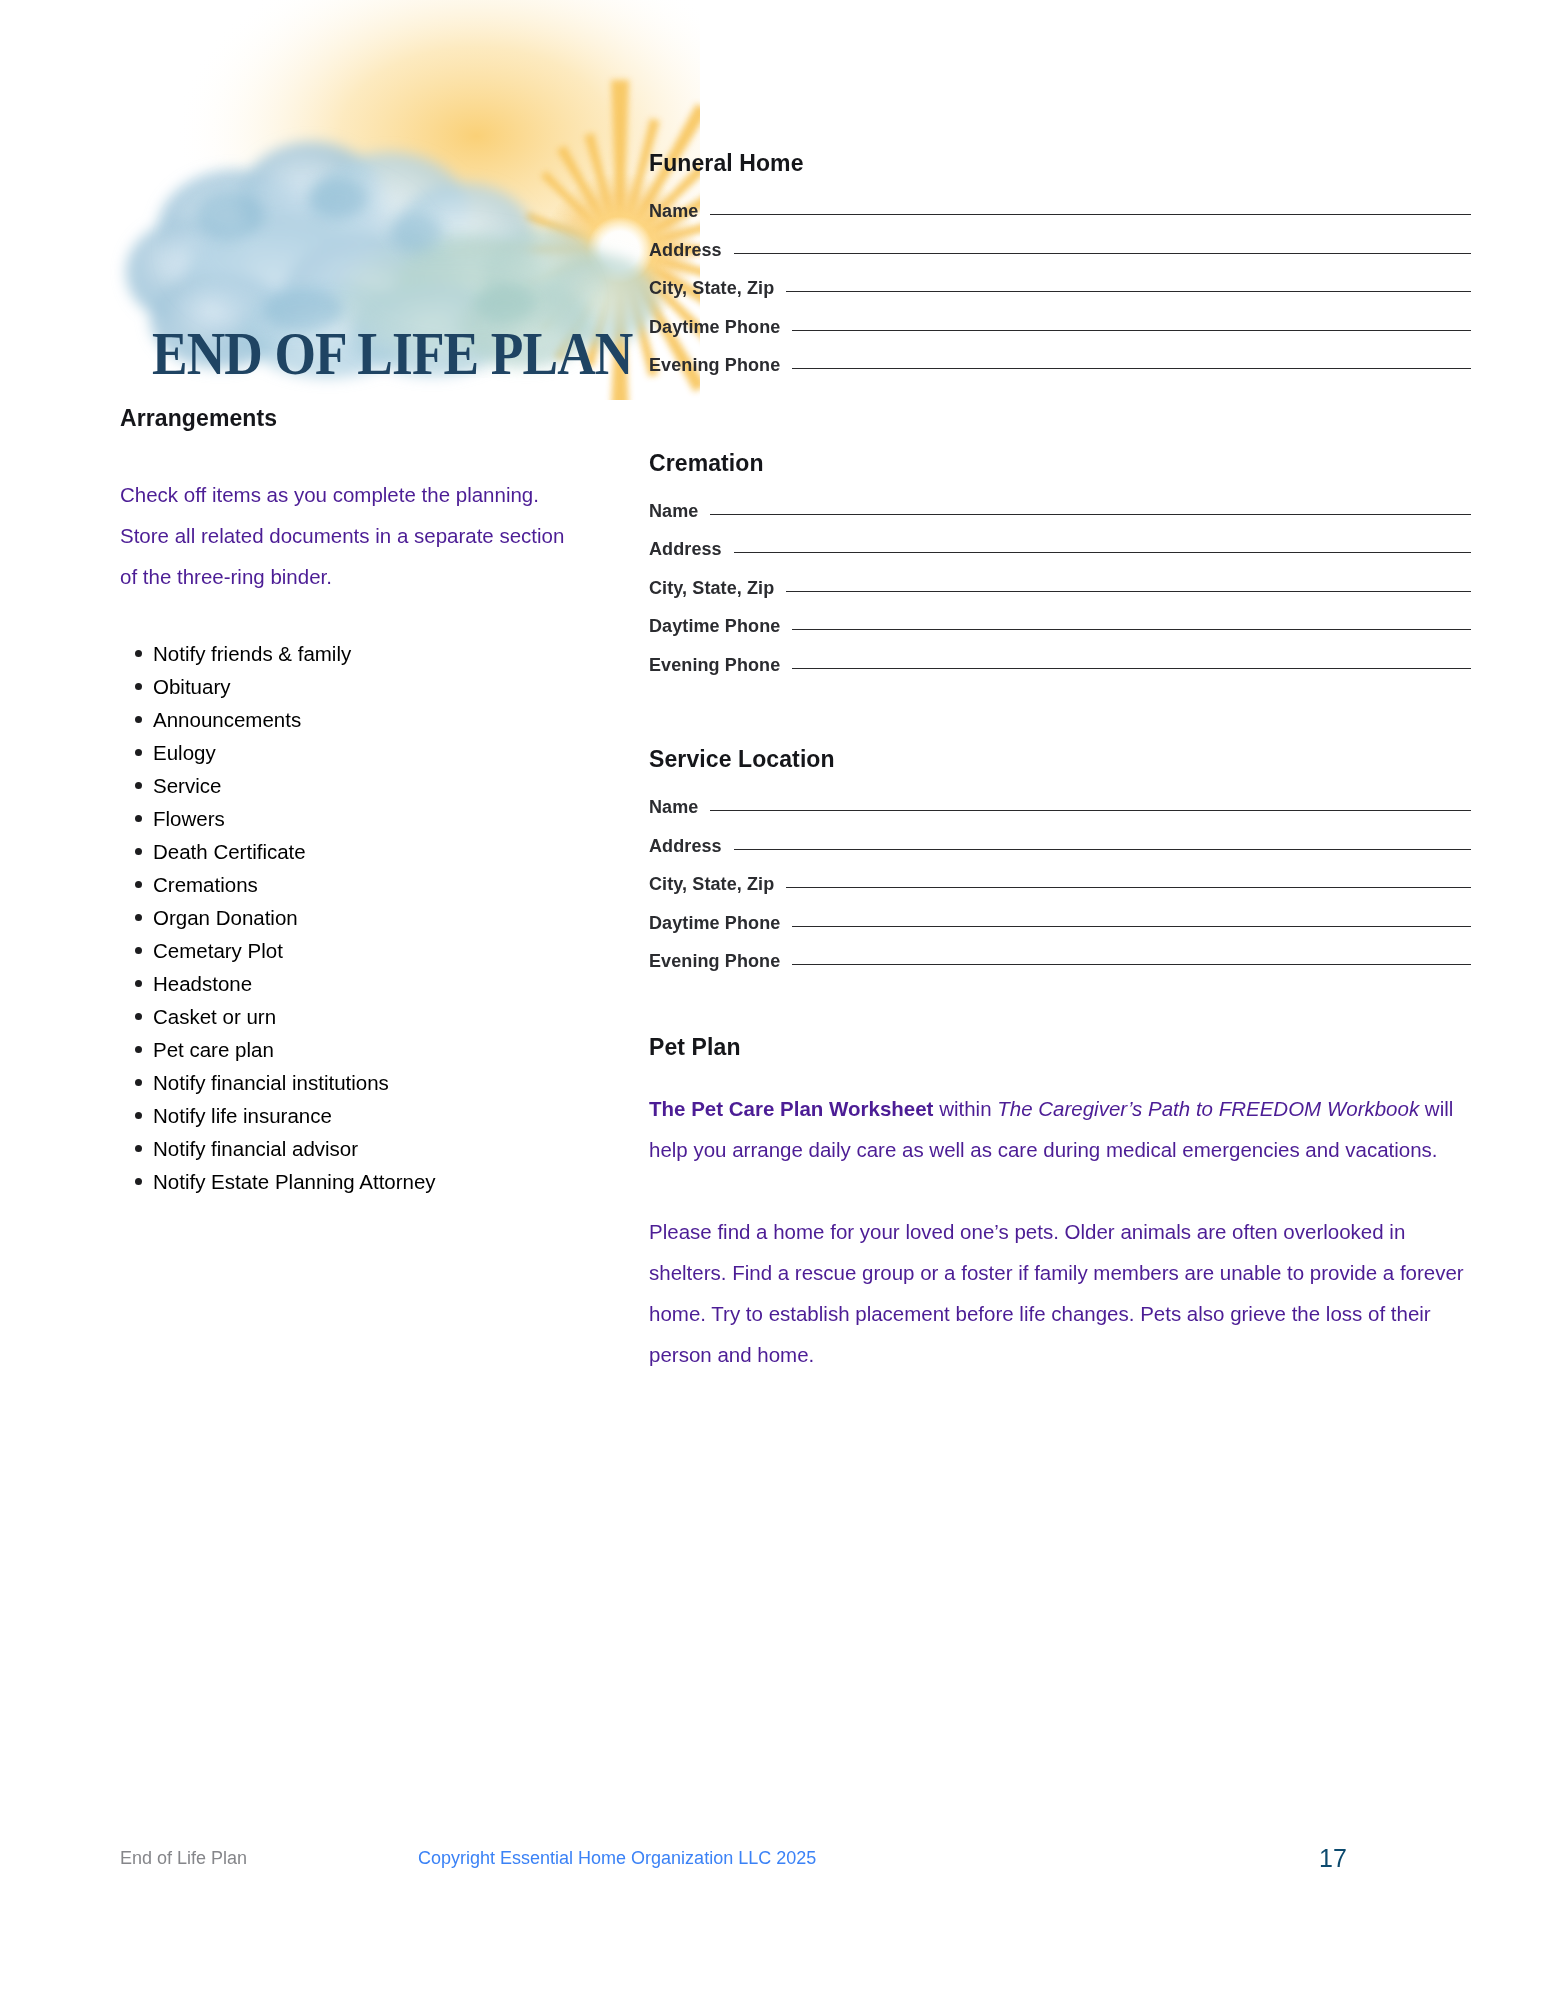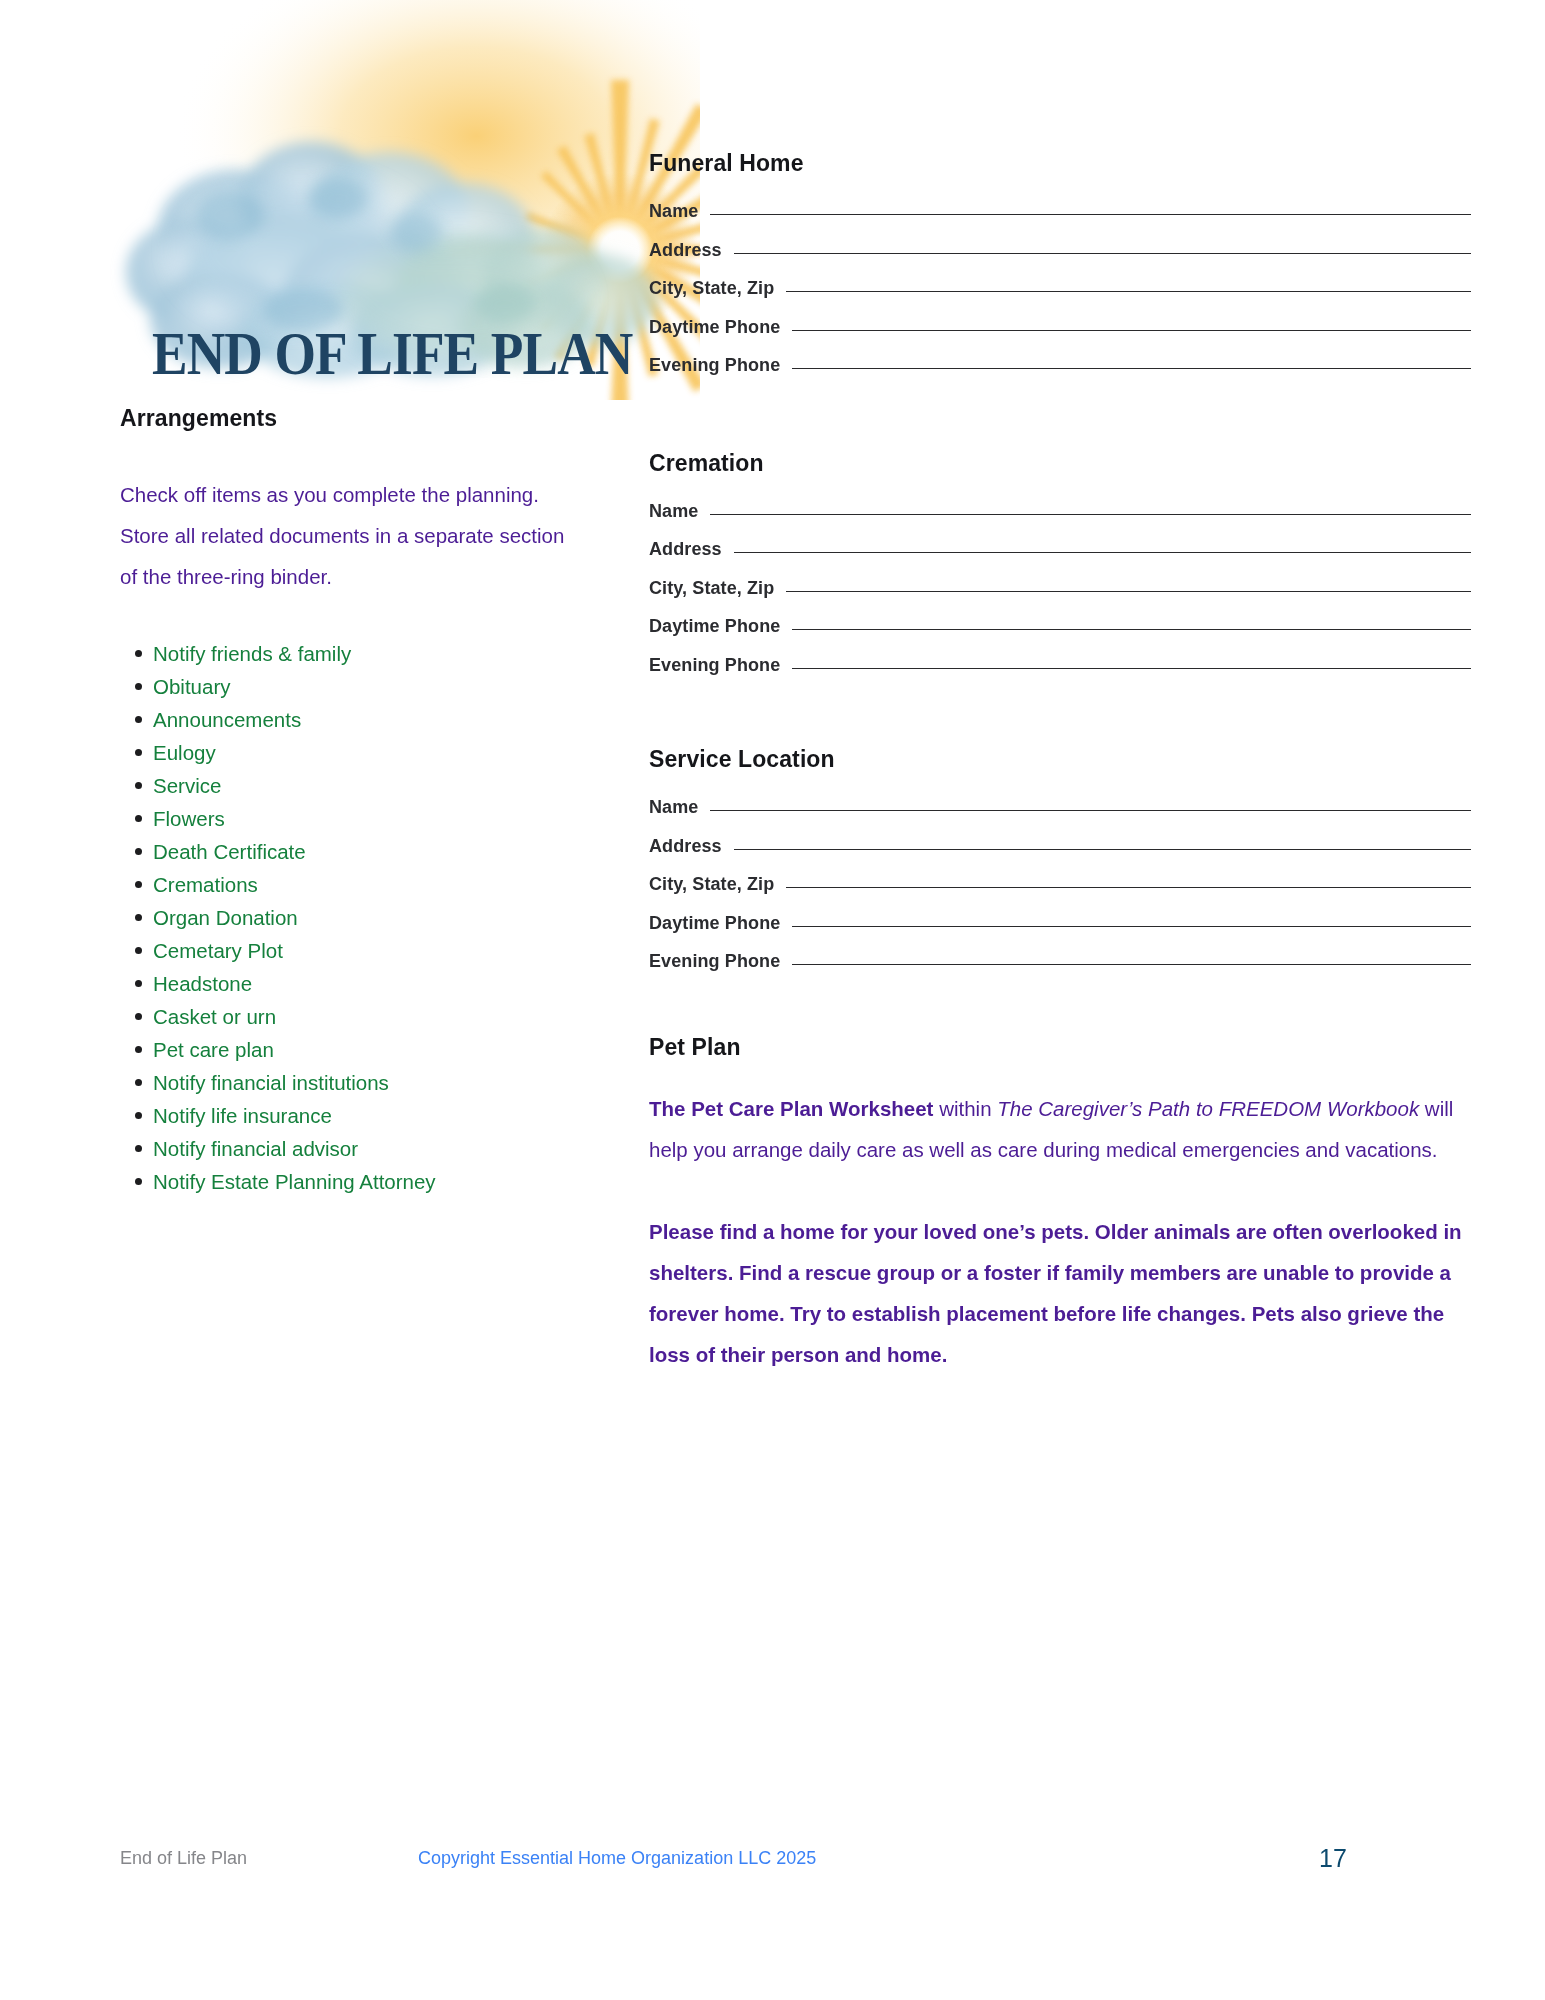--- a/index.html
+++ b/index.html
@@ -85,21 +85,21 @@
   ul.checklist {
     list-style: none;
     margin: 40px 0 0 0;
     padding: 0;
   }
   ul.checklist li {
     position: relative;
     padding-left: 33px;
     font-size: 20.5px;
     line-height: 33px;
-    color: #15803d;
+    color: #000000;
   }
   ul.checklist li .bullet {
     position: absolute;
     left: 15px;
     top: 13px;
     width: 7px;
     height: 7px;
     border-radius: 50%;
     background: #1d1d1f;
   }
@@ -436,21 +436,21 @@
       </div>
     </div>
 
     <div class="gap-service"></div>
 
     <div class="form-block">
       <h2 class="section-head">Pet Plan</h2>
 
       <p class="body-text pet-para" style="margin:27px 0 0 0;"><b>The Pet Care Plan Worksheet</b><span> within </span><i>The Caregiver’s Path to FREEDOM Workbook</i><span> will help you arrange daily care as well as care during medical emergencies and vacations.</span></p>
 
-      <p class="body-text pet-para2" style="margin:41px 0 0 0;font-weight:bold;">Please find a home for your loved one’s pets. Older animals are often overlooked in shelters. Find a rescue group or a foster if family members are unable to provide a forever home. Try to establish placement before life changes. Pets also grieve the loss of their person and home.</p>
+      <p class="body-text pet-para2" style="margin:41px 0 0 0;">Please find a home for your loved one’s pets. Older animals are often overlooked in shelters. Find a rescue group or a foster if family members are unable to provide a forever home. Try to establish placement before life changes. Pets also grieve the loss of their person and home.</p>
     </div>
   </div>
 
   <div class="footer">
     <span class="f-left">End of Life Plan</span>
     <span class="f-center">Copyright Essential Home Organization LLC 2025</span>
     <span class="f-page">17</span>
   </div>
 
 </div>

